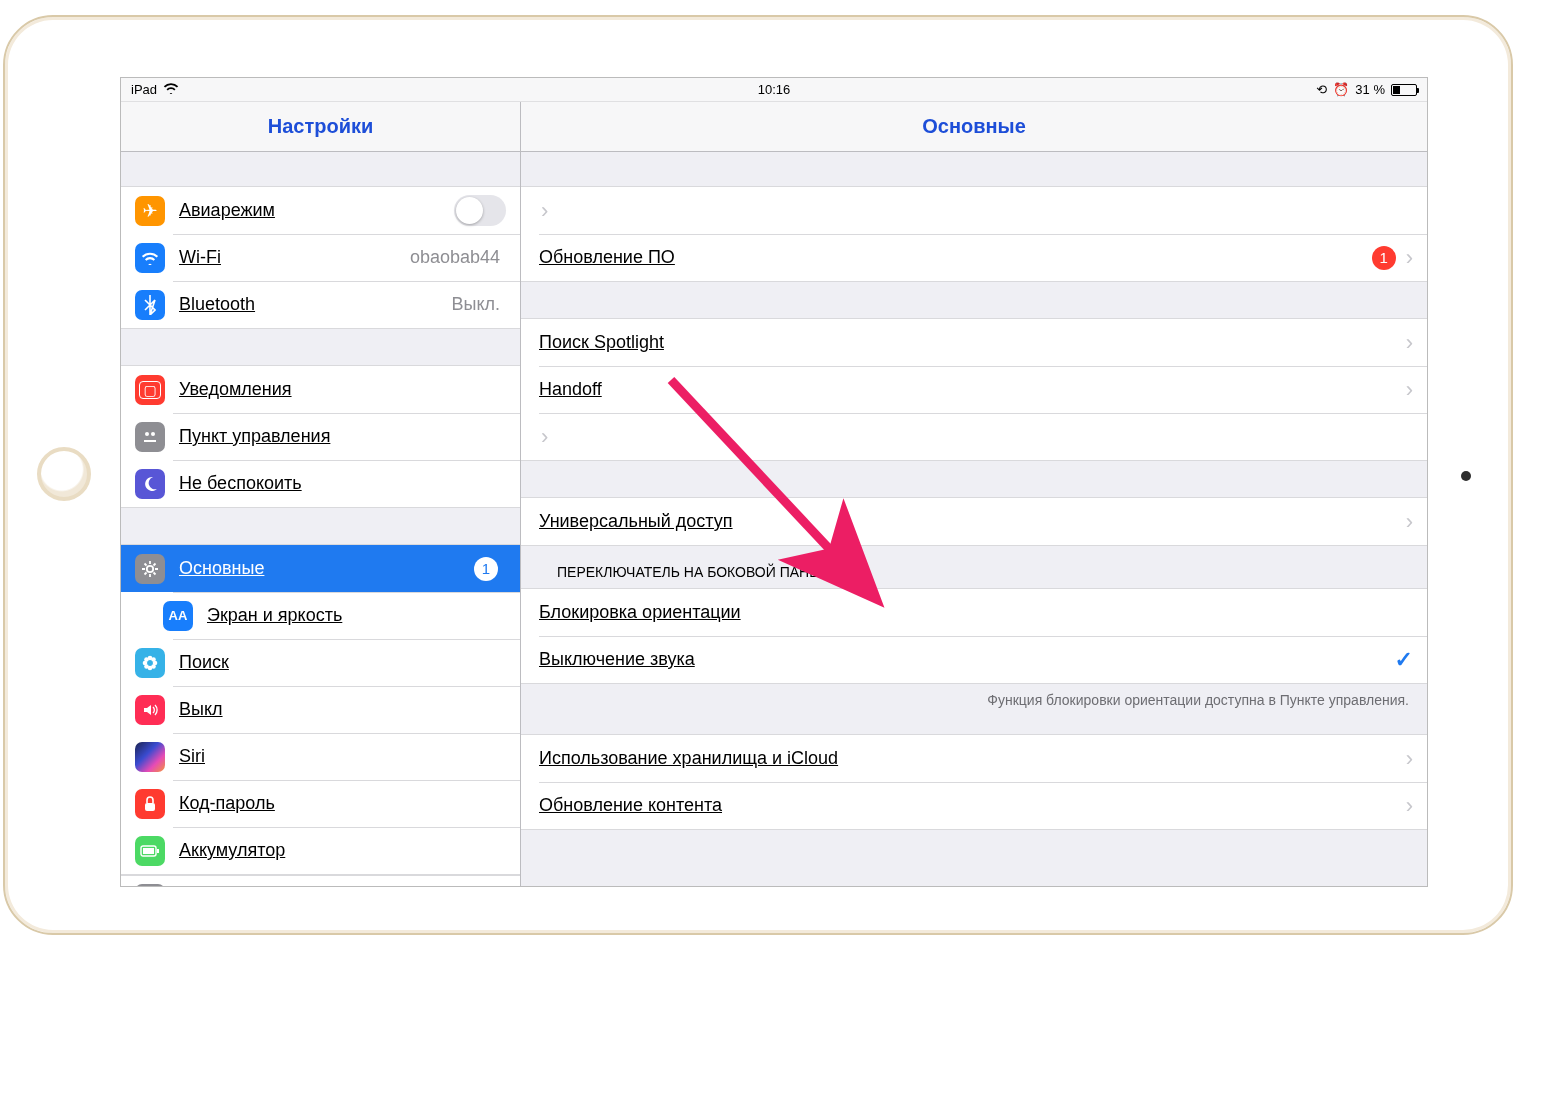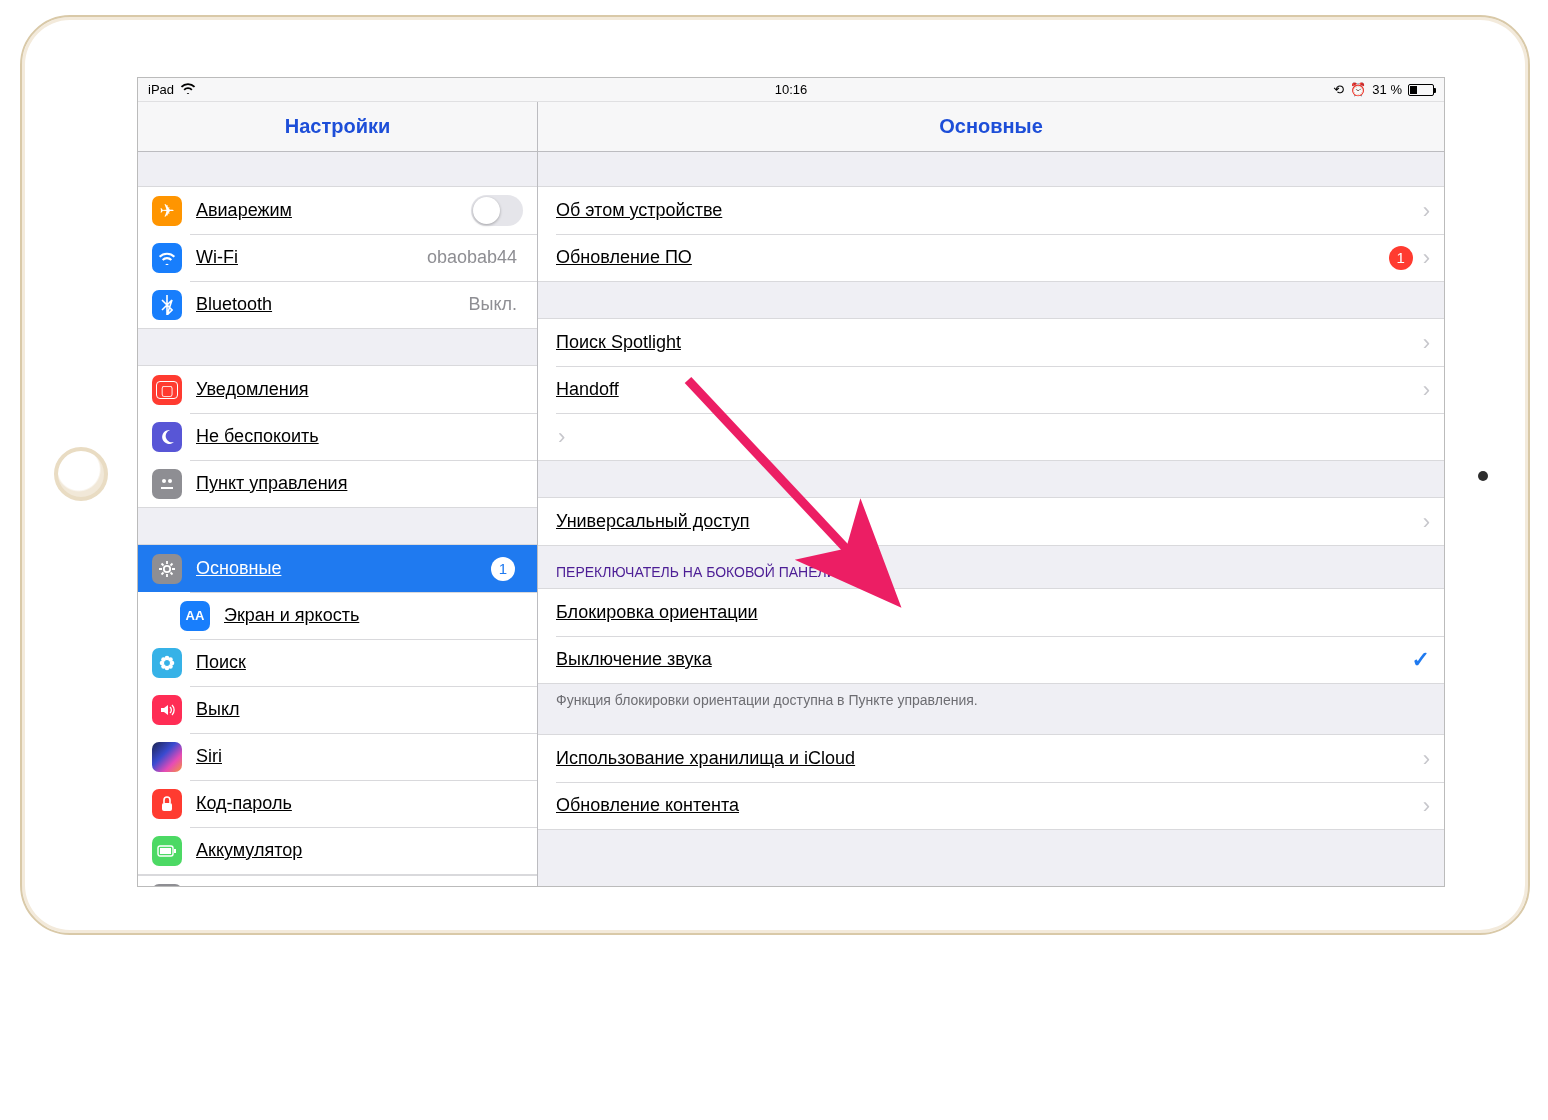--- a/index.html
+++ b/index.html
@@ -7,21 +7,21 @@
     font-family: -apple-system, "Helvetica Neue", Helvetica, Arial, sans-serif;
     background: #fff;
     width: 1548px;
     height: 1120px;
     position: relative;
     overflow: hidden;
   }
   
   .ipad-frame {
     position: absolute;
-    left: 20px; top: 15px;
+    left: 3px; top: 15px;
     width: 1510px; height: 920px;
     border: 2px solid #d9c9a8;
     border-radius: 50px;
     background:#fff;
     box-shadow: inset 0 0 0 3px #f3eadb;
   }
   .home-button {
     position: absolute;
     left: 32px; top: 430px;
     width: 54px; height: 54px;
@@ -102,28 +102,29 @@
   
   .group {
     margin-top: 36px;
     background:#fff;
     border-top:1px solid #d9d9dc;
     border-bottom:1px solid #d9d9dc;
   }
   .group.first { margin-top: 34px; }
   .group-header {
     font-size:14px;
-    color:#4c1d95;
-    padding: 18px 18px 8px 18px;
+    color:#000000;
+    padding: 18px 18px 8px 36px;
     text-transform:none;
   }
   .group-footer {
     font-size:14px;
     color:#6d6d72;
     padding: 8px 18px 4px 18px;
+    text-align: right;
   }
   .row {
     display:flex;
     align-items:center;
     min-height:47px;
     padding: 0 14px 0 14px;
     position:relative;
     background:#fff;
   }
   .row + .row::before {
@@ -258,36 +259,36 @@
         </div>
 
         <div class="group">
           <div class="row">
             <div class="icon ic-notif">
                 <span style="font-size:14px;border:1.5px solid #fff;border-radius:4px;padding:0 3px;">▢</span>
               </div>
             <div class="label">Уведомления</div>
           </div>
           <div class="row">
-            <div class="icon ic-dnd">
-              <svg width="18" height="18" viewBox="0 0 18 18">
-                  <path d="M12 2 a7 7 0 1 0 4 12 a6 6 0 0 1 -4 -12" fill="#fff"></path>
-                </svg>
-            </div>
-            <div class="label">Не беспокоить</div>
-          </div>
-          <div class="row">
             <div class="icon ic-cc">
               <svg width="18" height="18" viewBox="0 0 18 18">
                   <circle cx="6" cy="6" r="2" fill="#fff"></circle>
                   <circle cx="12" cy="6" r="2" fill="#fff"></circle>
                   <path d="M3 13 h12" stroke="#fff" stroke-width="2"></path>
                 </svg>
             </div>
             <div class="label">Пункт управления</div>
+          </div>
+          <div class="row">
+            <div class="icon ic-dnd">
+              <svg width="18" height="18" viewBox="0 0 18 18">
+                  <path d="M12 2 a7 7 0 1 0 4 12 a6 6 0 0 1 -4 -12" fill="#fff"></path>
+                </svg>
+            </div>
+            <div class="label">Не беспокоить</div>
           </div>
         </div>
 
         <div class="group">
           <div class="row selected">
             <div class="icon ic-general">
               <svg width="20" height="20" viewBox="0 0 20 20">
                   <circle cx="10" cy="10" r="3.2" fill="none" stroke="#fff" stroke-width="1.8"></circle>
                   <g stroke="#fff" stroke-width="1.8">
                     <path d="M10 2v3M10 15v3M2 10h3M15 10h3M4.5 4.5l2 2M13.5 13.5l2 2M15.5 4.5l-2 2M6.5 13.5l-2 2"></path>
@@ -354,21 +355,20 @@
         </div>
         <div class="partial">
             <div class="icon"></div>
           </div>
       </div>
 
       <div class="detail">
 
         <div class="group first">
           <div class="row">
-            <div class="label">Об этом устройстве</div>
             <div class="chevron">›</div>
           </div>
           <div class="row">
             <div class="label">Обновление ПО</div>
             <div class="badge">1</div>
             <div class="chevron">›</div>
           </div>
         </div>
 
         <div class="group">

